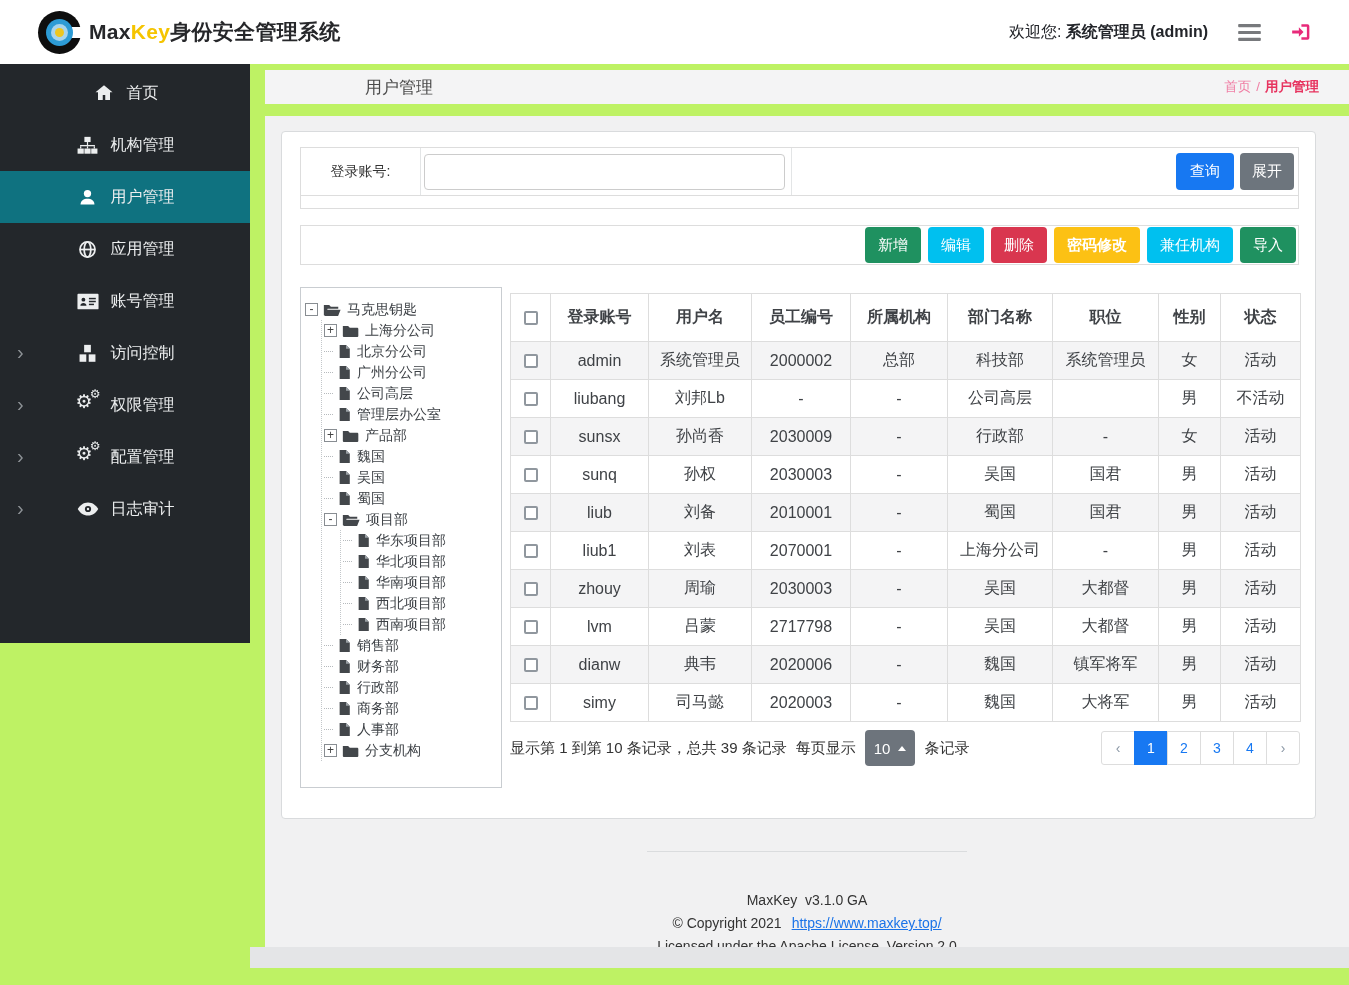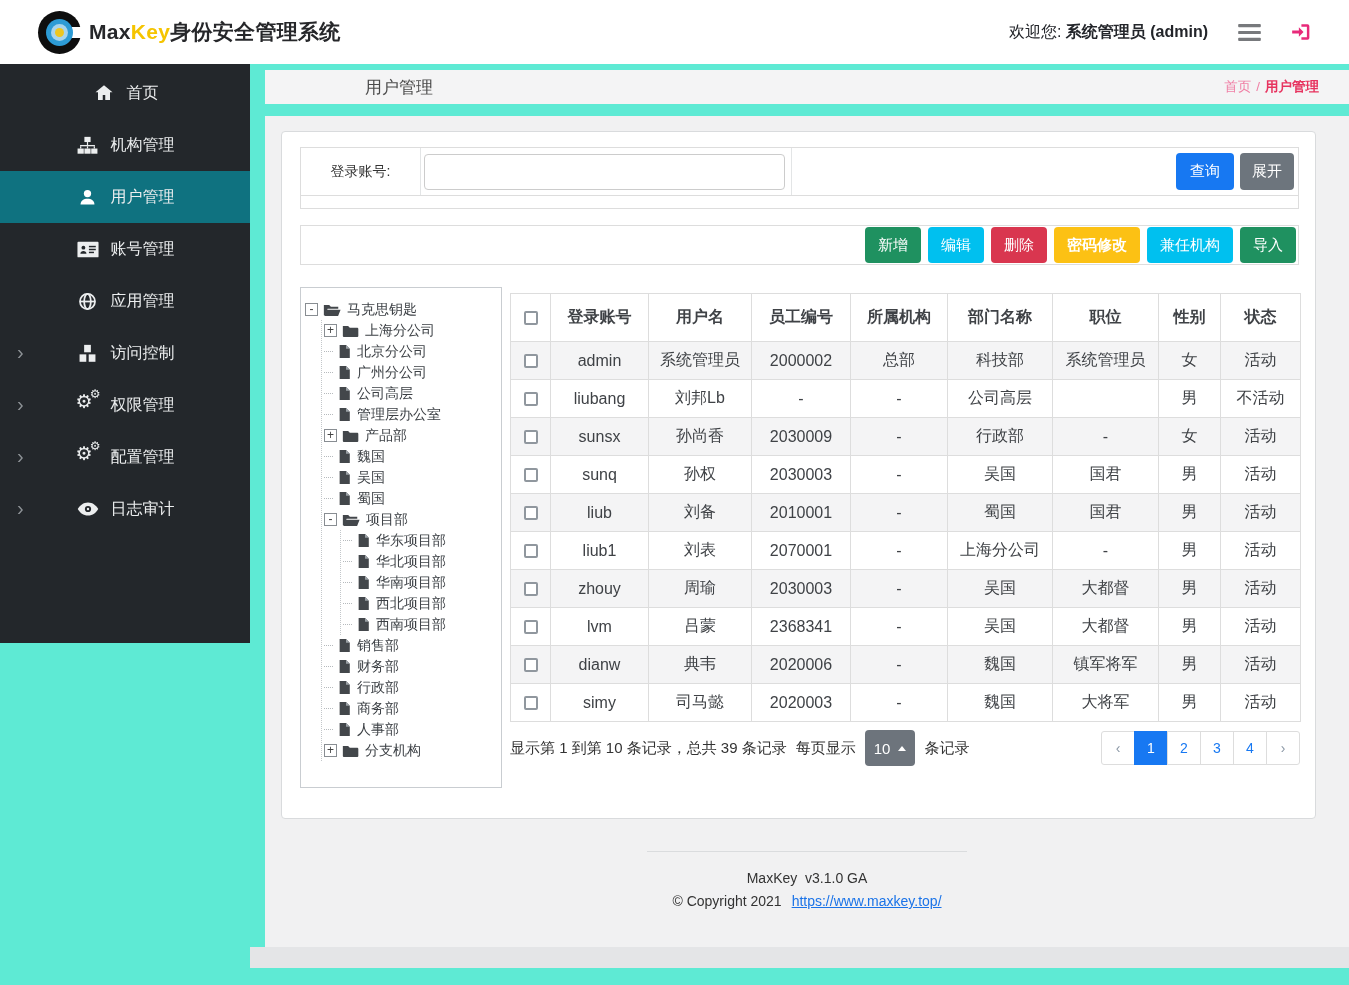--- a/index.html
+++ b/index.html
@@ -1,18 +1,18 @@
 <!DOCTYPE html>
 <html><head>
 <meta charset="utf-8">
 <style>
   * { margin:0; padding:0; box-sizing:border-box; }
   html,body { background:#fff; }
   body { font-family:"Liberation Sans","DejaVu Sans",sans-serif; }
-  .screen { position:relative; width:1349px; height:985px; background:#5eead4; overflow:hidden; }
+  .screen { position:relative; width:1349px; height:985px; background:#bef264; overflow:hidden; }
 
   
   .topbar { position:absolute; left:0; top:0; width:1349px; height:64px; background:#fff;
             display:flex; align-items:center; justify-content:space-between; padding:0 38px; }
   .brand { display:flex; align-items:center; gap:8px; }
   .logo { position:relative; width:43px; height:43px; flex:0 0 43px; }
   .lg-ring { position:absolute; inset:0; border-radius:50%; background:#0e0e0e; }
   .lg-notch { position:absolute; right:-3px; top:16px; width:12px; height:11px; background:#fff; }
   .lg-blue { position:absolute; left:8px; top:8px; width:27px; height:27px; border-radius:50%; background:#2d9bd5; }
   .lg-mid { position:absolute; left:13px; top:13px; width:17px; height:17px; border-radius:50%; background:#a8d4ec; }
@@ -103,21 +103,21 @@
                align-items:center; justify-content:center; font-size:14px; color:#1778f2; background:#fff;
                cursor:pointer; padding:0 6px; }
   .pager .pg.nav { color:#8a97a5; }
   .pager .pg:first-child { border-radius:3px 0 0 3px; }
   .pager .pg:last-child { border-radius:0 3px 3px 0; }
   .pager .pg.active { background:#1778f2; border-color:#1778f2; color:#fff; }
 
   
   .footer { position:absolute; left:265px; top:845px; width:1084px; text-align:center; color:#333; font-size:14px; }
   .f-div { width:320px; height:1px; background:#dadcde; margin:6px auto 0; }
-  .f-line1 { margin-top:18px; white-space:pre-wrap; }
+  .f-line1 { margin-top:40px; white-space:pre-wrap; }
   .f-line { margin-top:7px; }
   .f-link { color:#1a73e8; text-decoration:underline; margin-left:10px; cursor:pointer; }
 </style>
 </head>
 <body>
 
 <div class="screen">
 
   <div class="topbar">
     <div class="brand">
@@ -177,42 +177,42 @@
         <span class="s-icon">
           <svg width="19" height="19" viewBox="0 0 24 24" fill="#ffffff">
             <circle cx="12" cy="7" r="4.6"></circle>
             <path d="M3.2 20.8c0-4.8 4-7.3 8.8-7.3s8.8 2.5 8.8 7.3z"></path>
           </svg>
         </span>
         <span class="s-label">用户管理</span>
       </div>
       <div class="side-item">
         <span class="s-icon">
+          <svg width="19" height="19" viewBox="0 0 24 24" fill="none" stroke="#eceeef" stroke-width="2.2">
+            <circle cx="12" cy="12" r="9.5"></circle>
+            <ellipse cx="12" cy="12" rx="4.2" ry="9.5"></ellipse>
+            <path d="M2.5 12h19"></path>
+          </svg>
+        </span>
+        <span class="s-label">应用管理</span>
+      </div>
+      <div class="side-item">
+        <span class="s-icon">
           <svg width="22" height="19" viewBox="0 0 24 20" fill="#eceeef">
             <path d="M1.5 1.5h21a1 1 0 0 1 1 1v15a1 1 0 0 1-1 1h-21a1 1 0 0 1-1-1v-15a1 1 0 0 1 1-1z"></path>
             <g fill="#23272b">
               <circle cx="7" cy="8" r="2.1"></circle>
               <path d="M3.7 14.6c0-2 1.5-3.1 3.3-3.1s3.3 1.1 3.3 3.1z"></path>
               <rect x="13" y="6" width="7.5" height="1.6"></rect>
               <rect x="13" y="9.2" width="7.5" height="1.6"></rect>
               <rect x="13" y="12.4" width="5.5" height="1.6"></rect>
             </g>
           </svg>
         </span>
         <span class="s-label">账号管理</span>
-      </div>
-      <div class="side-item">
-        <span class="s-icon">
-          <svg width="19" height="19" viewBox="0 0 24 24" fill="none" stroke="#eceeef" stroke-width="2.2">
-            <circle cx="12" cy="12" r="9.5"></circle>
-            <ellipse cx="12" cy="12" rx="4.2" ry="9.5"></ellipse>
-            <path d="M2.5 12h19"></path>
-          </svg>
-        </span>
-        <span class="s-label">应用管理</span>
       </div>
       <div class="side-item">
         <span class="chev">›</span>
         <span class="s-icon">
           <svg width="21" height="19" viewBox="0 0 24 22" fill="#eceeef">
             <rect x="8.1" y="1" width="7.8" height="8.6"></rect>
             <rect x="2.8" y="12" width="7.8" height="8.6"></rect>
             <rect x="13.4" y="12" width="7.8" height="8.6"></rect>
           </svg>
         </span>
@@ -670,21 +670,21 @@
               <td>大都督</td>
               <td>男</td>
               <td>活动</td>
             </tr>
             <tr>
               <td>
                 <div class="cb"></div>
               </td>
               <td>lvm</td>
               <td>吕蒙</td>
-              <td>2368341</td>
+              <td>2717798</td>
               <td>-</td>
               <td>吴国</td>
               <td>大都督</td>
               <td>男</td>
               <td>活动</td>
             </tr>
             <tr>
               <td>
                 <div class="cb"></div>
               </td>
@@ -733,17 +733,18 @@
           <div class="pg nav">›</div>
         </div>
     </div>
 
   </div>
 
   <div class="footer">
     <div class="f-div"></div>
     <div class="f-line1">MaxKey  v3.1.0 GA</div>
     <div class="f-line"><span>© Copyright 2021</span><a class="f-link">https://www.maxkey.top/</a></div>
+    <div class="f-line">Licensed under the Apache License, Version 2.0</div>
   </div>
 
   <div class="band"></div>
 
 </div>
 
 </body></html>

